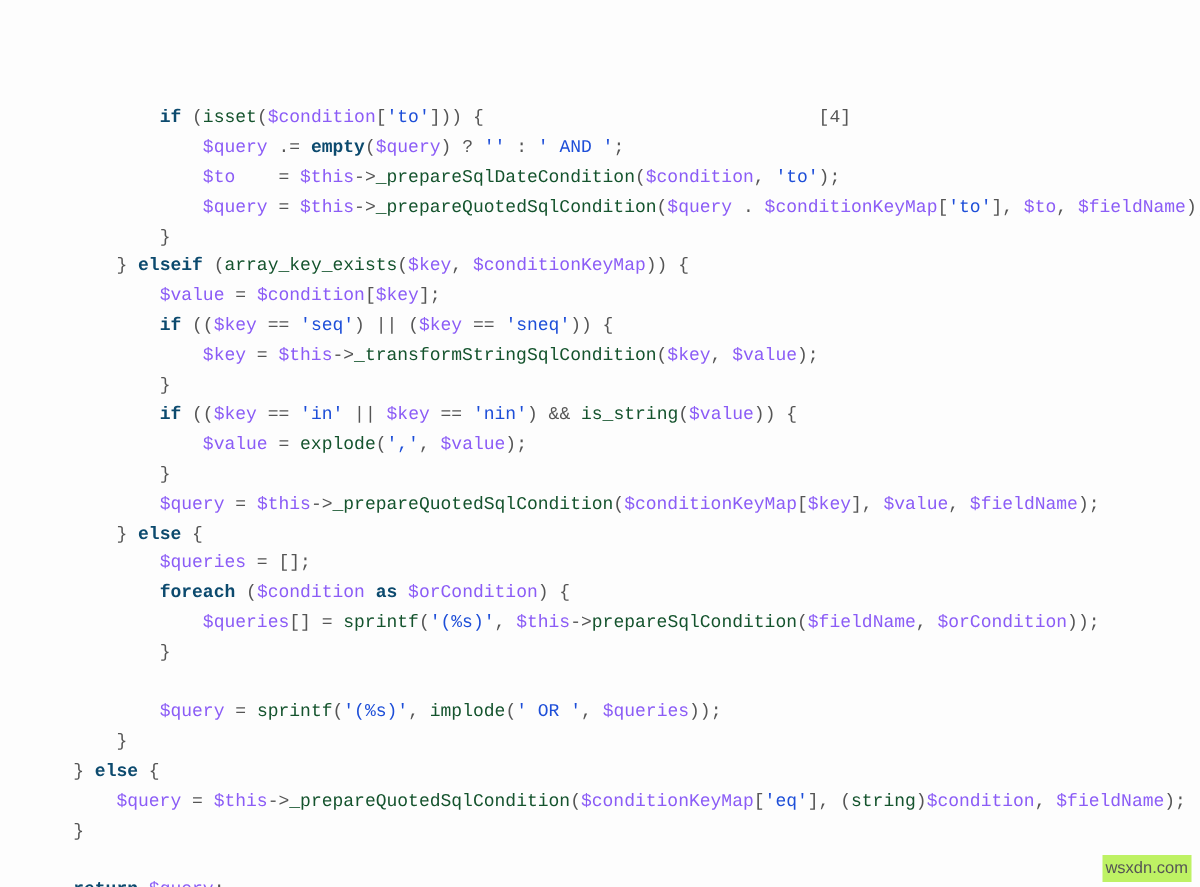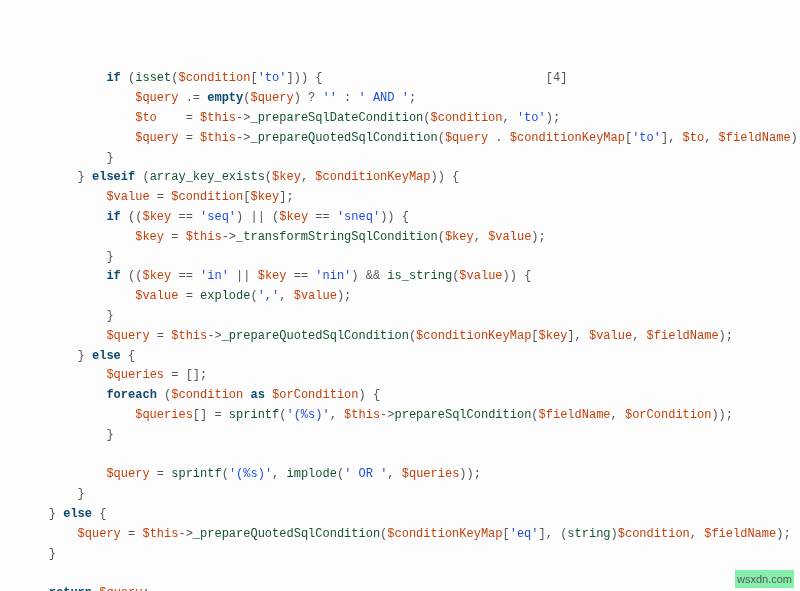--- a/index.html
+++ b/index.html
@@ -8,32 +8,32 @@
   background: #fdfdfd;
   font-family: 'Consolas', 'Monaco', 'Courier New', monospace;
   font-size: 12px;
   line-height: 1.65;
   color: #555;
   white-space: pre;
   overflow: hidden;
 }
 .kw { color: #0c4a6e; font-weight: bold; }
 .str { color: #1d4ed8; }
-.var { color: #c2410c; margin-top: 24px; }
+.var { color: #8b5cf6; margin-top: 24px; }
 .func { color: #14532d; }
 .op { color: #555; }
 .note { color: #555; }
 .watermark {
   position: fixed;
   bottom: 3px;
   right: 6px;
   font-family: Arial, sans-serif;
   font-size: 11px;
   color: #555;
-  background: #86efac;
+  background: #bef264;
   padding: 0 2px;
 }
 </style>
 </head>
 <body>
 
 
 <div id="code"><div>            <span class="kw">if</span><span class="op"> (</span><span class="func">isset</span><span class="op">(</span><span class="var">$condition</span><span class="op">[</span><span class="str">'to'</span><span class="op">])) {                               </span><span class="note">[4]</span></div><div>                <span class="var">$query</span><span class="op"> .= </span><span class="kw">empty</span><span class="op">(</span><span class="var">$query</span><span class="op">) ? </span><span class="str">''</span><span class="op"> : </span><span class="str">' AND '</span><span class="op">;</span></div><div>                <span class="var">$to</span><span class="op">    = </span><span class="var">$this</span><span class="op">-&gt;</span><span class="func">_prepareSqlDateCondition</span><span class="op">(</span><span class="var">$condition</span><span class="op">, </span><span class="str">'to'</span><span class="op">);</span></div><div>                <span class="var">$query</span><span class="op"> = </span><span class="var">$this</span><span class="op">-&gt;</span><span class="func">_prepareQuotedSqlCondition</span><span class="op">(</span><span class="var">$query</span><span class="op"> . </span><span class="var">$conditionKeyMap</span><span class="op">[</span><span class="str">'to'</span><span class="op">], </span><span class="var">$to</span><span class="op">, </span><span class="var">$fieldName</span><span class="op">); </span></div><div>            <span class="op">}</span></div><div>        <span class="op">} </span><span class="kw">elseif</span><span class="op"> (</span><span class="func">array_key_exists</span><span class="op">(</span><span class="var">$key</span><span class="op">, </span><span class="var">$conditionKeyMap</span><span class="op">)) {</span></div><div>            <span class="var">$value</span><span class="op"> = </span><span class="var">$condition</span><span class="op">[</span><span class="var">$key</span><span class="op">];</span></div><div>            <span class="kw">if</span><span class="op"> ((</span><span class="var">$key</span><span class="op"> == </span><span class="str">'seq'</span><span class="op">) || (</span><span class="var">$key</span><span class="op"> == </span><span class="str">'sneq'</span><span class="op">)) {</span></div><div>                <span class="var">$key</span><span class="op"> = </span><span class="var">$this</span><span class="op">-&gt;</span><span class="func">_transformStringSqlCondition</span><span class="op">(</span><span class="var">$key</span><span class="op">, </span><span class="var">$value</span><span class="op">);</span></div><div>            <span class="op">}</span></div><div>            <span class="kw">if</span><span class="op"> ((</span><span class="var">$key</span><span class="op"> == </span><span class="str">'in'</span><span class="op"> || </span><span class="var">$key</span><span class="op"> == </span><span class="str">'nin'</span><span class="op">) &amp;&amp; </span><span class="func">is_string</span><span class="op">(</span><span class="var">$value</span><span class="op">)) {</span></div><div>                <span class="var">$value</span><span class="op"> = </span><span class="func">explode</span><span class="op">(</span><span class="str">','</span><span class="op">, </span><span class="var">$value</span><span class="op">);</span></div><div>            <span class="op">}</span></div><div>            <span class="var">$query</span><span class="op"> = </span><span class="var">$this</span><span class="op">-&gt;</span><span class="func">_prepareQuotedSqlCondition</span><span class="op">(</span><span class="var">$conditionKeyMap</span><span class="op">[</span><span class="var">$key</span><span class="op">], </span><span class="var">$value</span><span class="op">, </span><span class="var">$fieldName</span><span class="op">);</span></div><div>        <span class="op">} </span><span class="kw">else</span><span class="op"> {</span></div><div>            <span class="var">$queries</span><span class="op"> = [];</span></div><div>            <span class="kw">foreach</span><span class="op"> (</span><span class="var">$condition</span><span class="op"> </span><span class="kw">as</span><span class="op"> </span><span class="var">$orCondition</span><span class="op">) {</span></div><div>                <span class="var">$queries</span><span class="op">[] = </span><span class="func">sprintf</span><span class="op">(</span><span class="str">'(%s)'</span><span class="op">, </span><span class="var">$this</span><span class="op">-&gt;</span><span class="func">prepareSqlCondition</span><span class="op">(</span><span class="var">$fieldName</span><span class="op">, </span><span class="var">$orCondition</span><span class="op">));</span></div><div>            <span class="op">}</span></div><div>&nbsp;</div><div>            <span class="var">$query</span><span class="op"> = </span><span class="func">sprintf</span><span class="op">(</span><span class="str">'(%s)'</span><span class="op">, </span><span class="func">implode</span><span class="op">(</span><span class="str">' OR '</span><span class="op">, </span><span class="var">$queries</span><span class="op">));</span></div><div>        <span class="op">}</span></div><div>    <span class="op">} </span><span class="kw">else</span><span class="op"> {</span></div><div>        <span class="var">$query</span><span class="op"> = </span><span class="var">$this</span><span class="op">-&gt;</span><span class="func">_prepareQuotedSqlCondition</span><span class="op">(</span><span class="var">$conditionKeyMap</span><span class="op">[</span><span class="str">'eq'</span><span class="op">], (</span><span class="func">string</span><span class="op">)</span><span class="var">$condition</span><span class="op">, </span><span class="var">$fieldName</span><span class="op">);</span></div><div>    <span class="op">}</span></div><div>&nbsp;</div><div>    <span class="kw">return</span><span class="op"> </span><span class="var">$query</span><span class="op">;</span></div></div>
 <div class="watermark">wsxdn.com</div>
 

